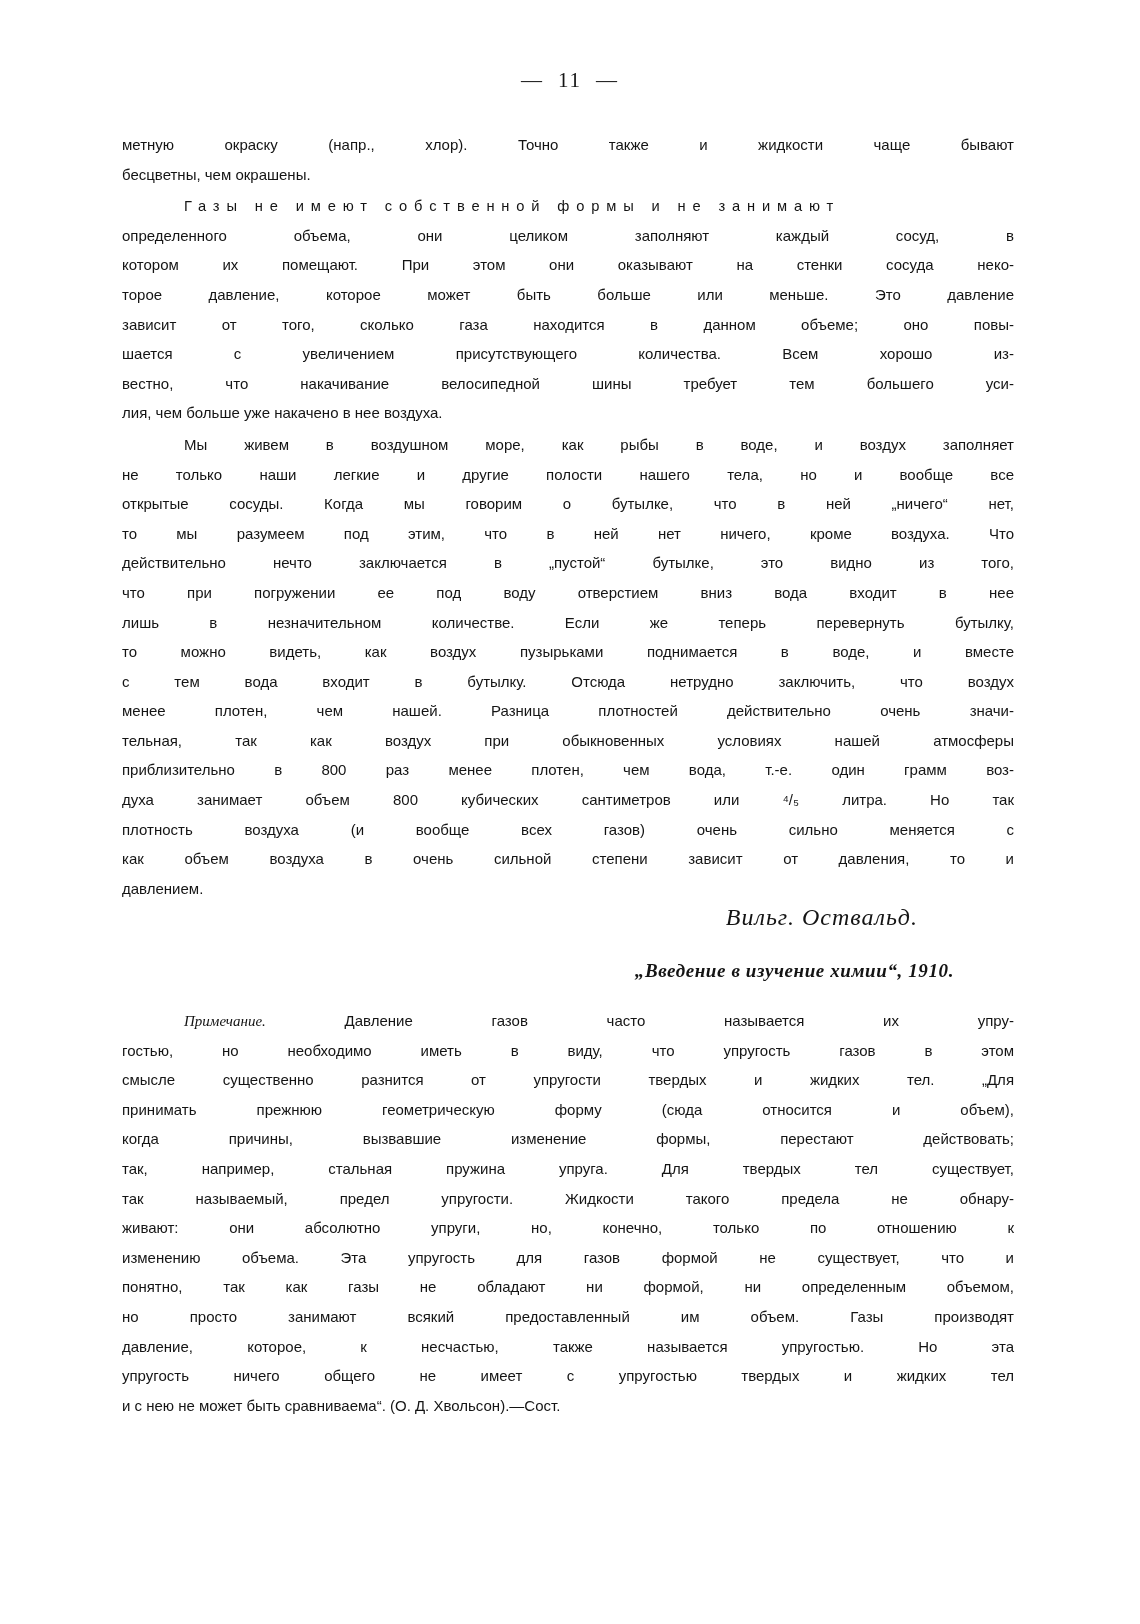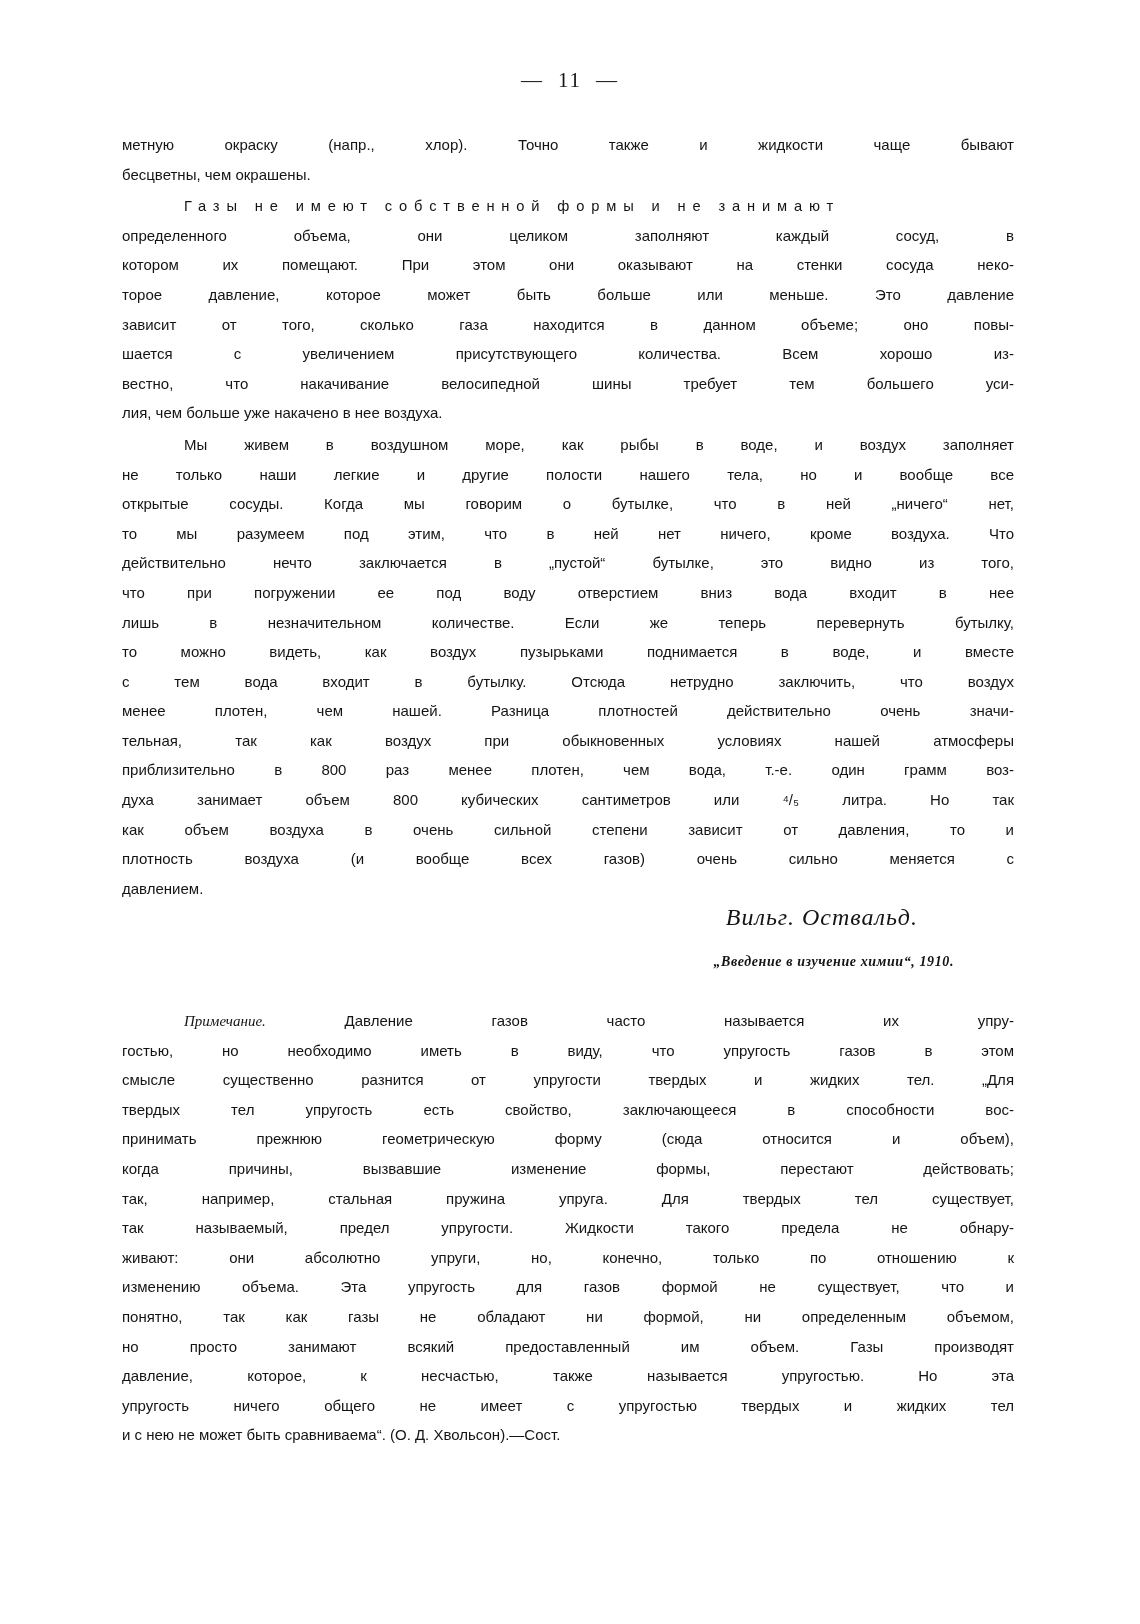--- a/index.html
+++ b/index.html
@@ -31,22 +31,22 @@
   .signature {
     position: absolute; left: 0; width: 1140px; top: 904px;
     text-align: right; padding-right: 0;
   }
   .signature .author {
     position: absolute; right: 222px; top: 0;
     font-style: italic; font-size: 24px; letter-spacing: 1px;
     font-family: "Liberation Serif", serif;
   }
   .signature .source {
-    position: absolute; right: 186px; top: 50px;
-    font-style: italic; font-size: 14px; letter-spacing: 0.6px; font-weight: bold;
+    position: absolute; right: 186px; top: 56px;
+    font-style: italic; font-size: 19px; letter-spacing: 0.6px; font-weight: bold;
     font-family: "Liberation Serif", serif;
   }
   .note {
     position: absolute; left: 122px; width: 892px; top: 1006px;
   }
 </style>
 </head>
 <body>
 
 <div class="page-number">
@@ -80,36 +80,35 @@
     <span class="line">то мы разумеем под этим, что в ней нет ничего, кроме воздуха. Что</span>
     <span class="line">действительно нечто заключается в „пустой“ бутылке, это видно из того,</span>
     <span class="line">что при погружении ее под воду отверстием вниз вода входит в нее</span>
     <span class="line">лишь в незначительном количестве. Если же теперь перевернуть бутылку,</span>
     <span class="line">то можно видеть, как воздух пузырьками поднимается в воде, и вместе</span>
     <span class="line">с тем вода входит в бутылку. Отсюда нетрудно заключить, что воздух</span>
     <span class="line">менее плотен, чем нашей. Разница плотностей действительно очень значи-</span>
     <span class="line">тельная, так как воздух при обыкновенных условиях нашей атмосферы</span>
     <span class="line">приблизительно в 800 раз менее плотен, чем вода, т.-е. один грамм воз-</span>
     <span class="line">духа занимает объем 800 кубических сантиметров или ⁴/₅ литра. Но так</span>
+    <span class="line">плотность воздуха (и вообще всех газов) очень сильно меняется с</span>
     <span class="line">как объем воздуха в очень сильной степени зависит от давления, то и</span>
-    <span class="line">плотность воздуха (и вообще всех газов) очень сильно меняется с</span>
     <span class="line last">давлением.</span>
   </div>
 </div>
 
 <div class="signature">
   <div class="author">Вильг. Оствальд.</div>
   <div class="source">„Введение в изучение химии“, 1910.</div>
 </div>
 
 <div class="note">
   <span class="line indent"><span class="ital">Примечание.</span> <span>Давление газов часто называется их упру-</span></span>
   <span class="line">гостью, но необходимо иметь в виду, что упругость газов в этом</span>
   <span class="line">смысле существенно разнится от упругости твердых и жидких тел. „Для</span>
-  <span class="line">твердых тел упругость есть свойство, заключающееся в способности вос-</span>
   <span class="line">принимать прежнюю геометрическую форму (сюда относится и объем),</span>
   <span class="line">когда причины, вызвавшие изменение формы, перестают действовать;</span>
   <span class="line">так, например, стальная пружина упруга. Для твердых тел существует,</span>
   <span class="line">так называемый, предел упругости. Жидкости такого предела не обнару-</span>
   <span class="line">живают: они абсолютно упруги, но, конечно, только по отношению к</span>
   <span class="line">изменению объема. Эта упругость для газов формой не существует, что и</span>
   <span class="line">понятно, так как газы не обладают ни формой, ни определенным объемом,</span>
   <span class="line">но просто занимают всякий предоставленный им объем. Газы производят</span>
   <span class="line">давление, которое, к несчастью, также называется упругостью. Но эта</span>
   <span class="line">упругость ничего общего не имеет с упругостью твердых и жидких тел</span>

